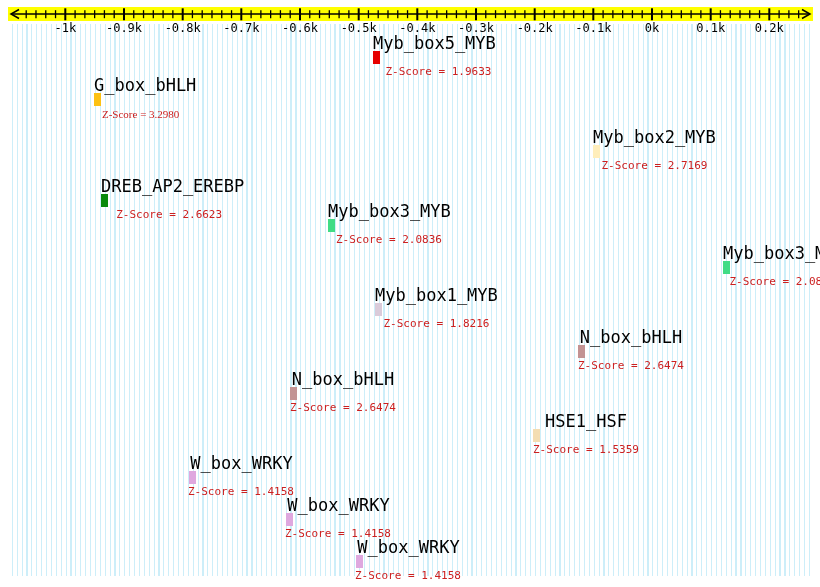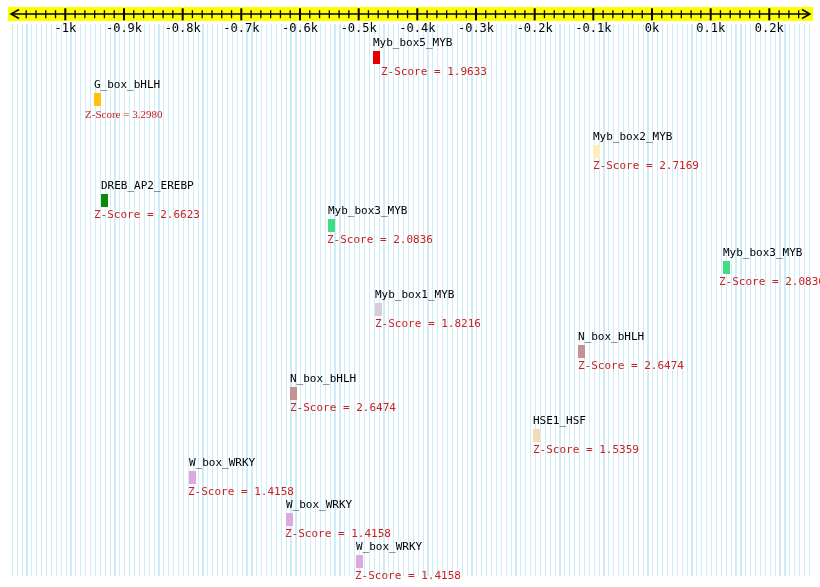--- a/index.html
+++ b/index.html
@@ -1,32 +1,33 @@
 <!DOCTYPE html>
 <html><head>
 <meta charset="utf-8">
 <style>
   html,body{margin:0;padding:0;background:#fff;}
   #canvas{
     position:relative;width:820px;height:587px;overflow:hidden;background:#fff;
     font-family:"DejaVu Sans Mono","Liberation Mono",monospace;
+    text-align:center;
   }
   .stripes{
     position:absolute;left:8px;top:24px;width:804px;height:552px;
     background:repeating-linear-gradient(90deg,
       transparent 0px, transparent 3.75px,
       var(--stripe,#cdeef9) 3.75px, var(--stripe,#cdeef9) 4.89px);
   }
   #ruler-svg{position:absolute;left:0;top:0;}
   .ruler-label-text{
     font-family:"DejaVu Sans Mono","Liberation Mono",monospace;
     font-size:12px;fill:#000;
   }
   .feature{position:absolute;white-space:pre;}
-  .feature .mlabel{font-size:11px;line-height:12px;color:#000;}
+  .feature .mlabel{font-size:17px;line-height:12px;color:#000;}
   .feature .marker{width:7px;height:13px;margin-top:2px;}
   .feature .zscore{font-size:11px;line-height:12px;margin-top:2px;position:relative;}
 </style>
 </head>
 <body>
 
 <div id="canvas">
   <div class="stripes"></div>
   <svg id="ruler-svg" width="820" height="36">
       <rect x="8" y="7" width="805" height="14" fill="#ffff00"></rect>

